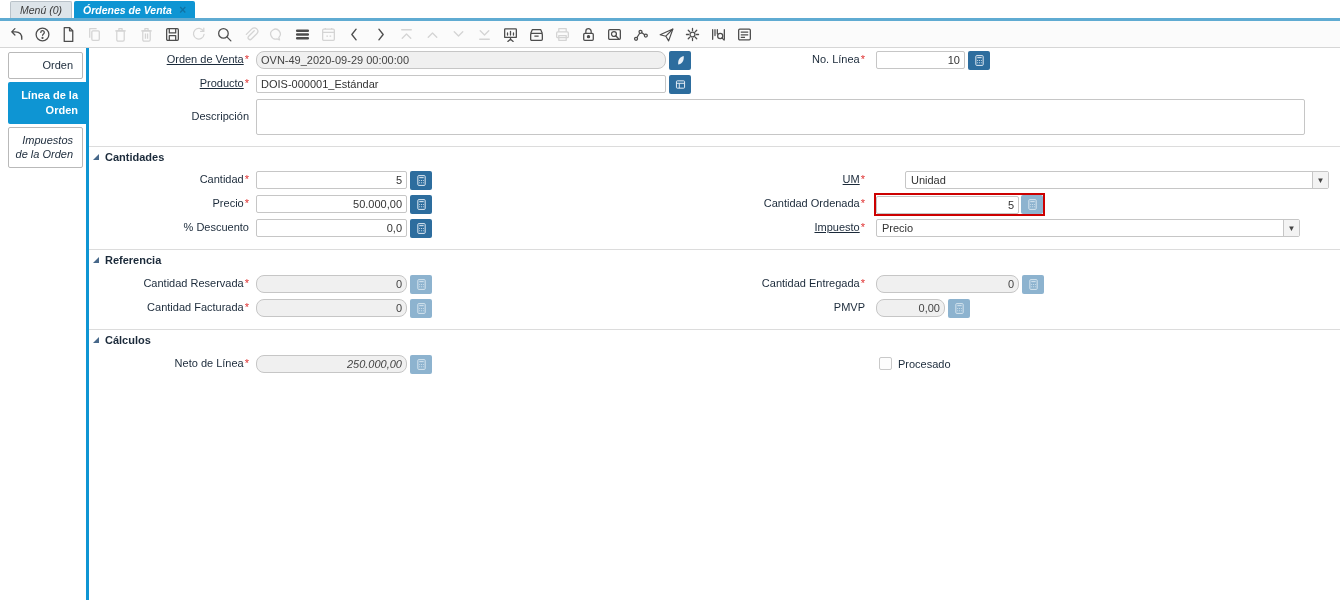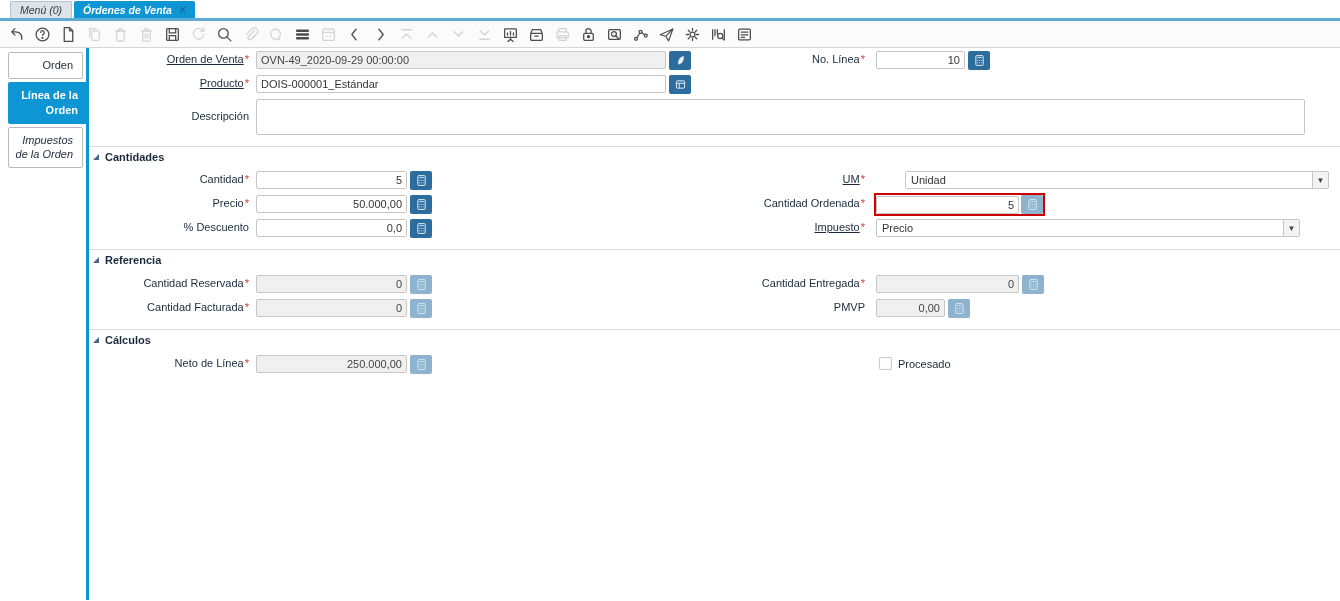--- a/index.html
+++ b/index.html
@@ -38,21 +38,21 @@
   
   .flabel{position:absolute;line-height:17px;text-align:right;white-space:nowrap;}
   .lblL{left:0;width:160px;}
   .lblR{left:550px;width:226px;}
   .lookup{text-decoration:underline;}
   .req{color:#e03131;margin-left:1px;text-decoration:none;display:inline-block;}
 
   .tin{position:absolute;height:18px;border:1px solid #c6c6c6;border-radius:2px;background:#fff;
        font-family:"Liberation Sans",sans-serif;font-size:11px;color:#333;padding:0 4px;outline:none;}
   .tin.num{text-align:right;}
-  .tin.dis{background:#f0f0f0;color:#444;}
+  .tin.dis{background:#f0f0f0;color:#444;border-radius:8px;}
   textarea.tarea{position:absolute;border:1px solid #c6c6c6;border-radius:2px;resize:none;
        font-family:"Liberation Sans",sans-serif;font-size:11px;padding:2px 4px;outline:none;}
 
   .fbtn{position:absolute;width:22px;height:19px;border-radius:2px;background:#2d6d9e;
         display:flex;align-items:center;justify-content:center;color:#e8f0f7;}
   .fbtn svg{width:13px;height:13px;display:block;}
   .fbtn.dis{background:#8db3cf;color:#d9e6f0;}
 
   .redwrap{position:absolute;display:flex;align-items:center;border:2px solid #cc0000;padding:0;}
   .redwrap .tin,.redwrap .fbtn{position:static;}
@@ -401,21 +401,21 @@
             <path d="M5.3 4.5h5.4M5.3 8h1M7.5 8h1M9.7 8h1M5.3 10.8h1M7.5 10.8h1M9.7 10.8h1"></path>
           </svg>
         </span>
 
       <div class="section" style="top:281px">
         <span class="tri"></span>
         <span class="sectitle">Cálculos</span>
       </div>
 
       <div class="flabel lblL" style="top:307px"><span>Neto de Línea</span><span class="req">*</span></div>
-      <input class="tin num dis" style="top: 307px; left: 167px; width: 151px;" readonly="" value="250.000,00">
+      <input class="tin num dis" style="top: 307px; left: 167px; width: 151px; font-style: italic;" readonly="" value="250.000,00">
       <span class="fbtn dis" style="top:307px;left:321px">
           <svg viewBox="0 0 16 16" fill="none" stroke="currentColor" stroke-width="1.2">
             <rect x="3.5" y="2" width="9" height="12" rx="1"></rect>
             <path d="M5.3 4.5h5.4M5.3 8h1M7.5 8h1M9.7 8h1M5.3 10.8h1M7.5 10.8h1M9.7 10.8h1"></path>
           </svg>
         </span>
 
       <span class="checkbox" style="top:309px;left:790px"></span>
       <div class="flabel" style="top:308px;left:809px;width:120px;text-align:left"><span>Procesado</span></div>
 

